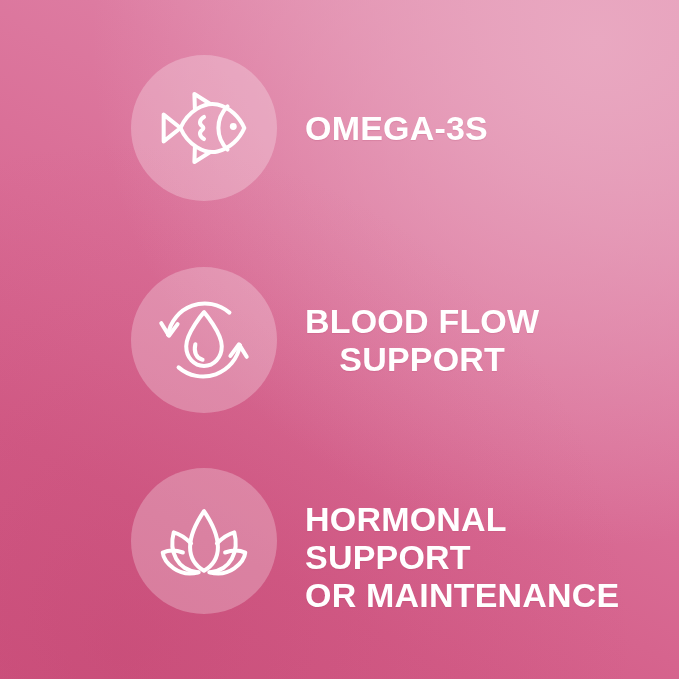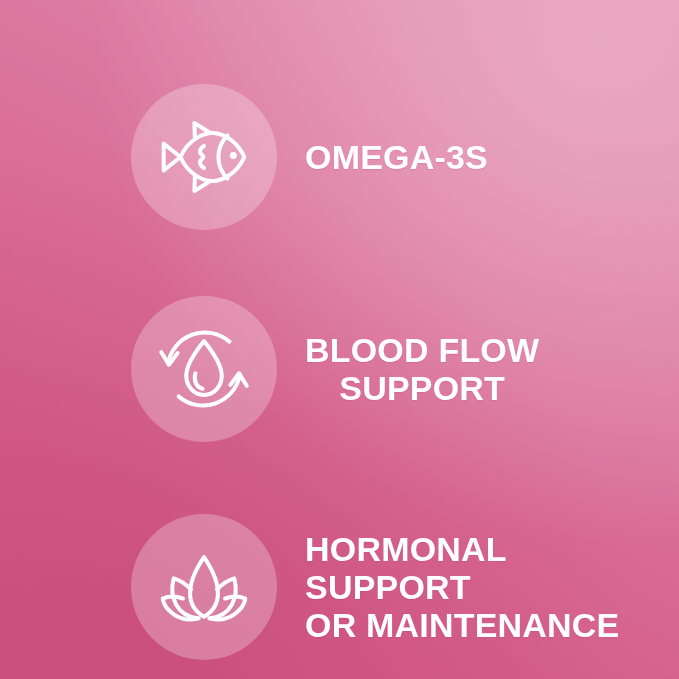--- a/index.html
+++ b/index.html
@@ -24,21 +24,20 @@
   #poster .vignette {
     position: absolute;
     inset: 0;
     background: radial-gradient(105% 105% at 18% 96%, rgba(186,60,104,0.30) 0%, rgba(186,60,104,0.10) 42%, rgba(186,60,104,0) 72%);
     pointer-events: none;
   }
 
   .rows {
     position: absolute;
     inset: 0;
-    margin-top: 29px;
   }
 
   .feature-row {
     position: absolute;
     left: 0;
     width: 100%;
     display: flex;
     align-items: center;
   }
 
@@ -82,21 +81,21 @@
     font-weight: 700;
     letter-spacing: 0.2px;
     text-transform: uppercase;
     white-space: pre-line;
     text-shadow: 0 1px 1px rgba(170,55,95,0.18);
   }
 
   
   .row-0 { top: 55px;  height: 146px; }
   .row-1 { top: 267px; height: 146px; text-align: center; }
-  .row-2 { top: 485px; height: 146px; }
+  .row-2 { top: 468px; height: 146px; align-items: flex-end; }
 </style>
 </head>
 <body>
 
 <div id="poster">
 
   <div class="vignette"></div>
 
   <div class="rows">
 

